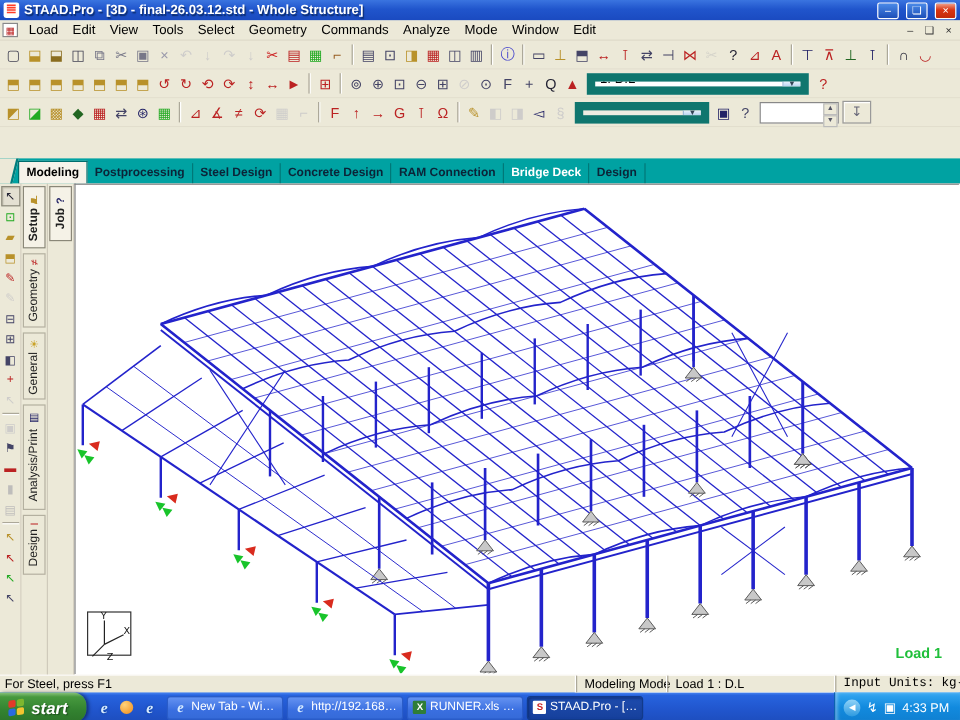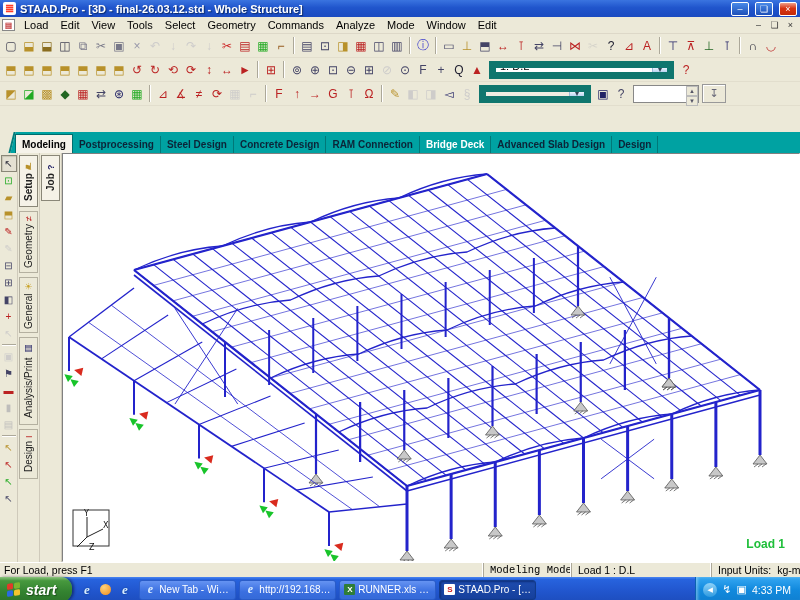--- a/index.html
+++ b/index.html
@@ -59,23 +59,23 @@
     gap:3px;font-size:10px;color:#222;background:#ece9d8;border:1px solid #b4b0a0;padding:4px 0;}
   .vtab.active{background:#f5f2e7;font-weight:bold;border-color:#8a8778;}
   .vicon{font-size:9px;}
   .canvas{flex:1;background:#fff;border:1px solid;border-color:#808080 #fff #fff #808080;position:relative;}
   .canvas svg{position:absolute;left:0;top:0;}
   .load-label{position:absolute;right:14px;bottom:10px;color:#1fbf3a;font-weight:bold;font-size:12px;}
   
   .statusbar{height:15px;background:#ece9d8;border-top:1px solid #fff;display:flex;align-items:center;font-size:10.5px;}
   .sb-help{flex:1;padding-left:4px;white-space:nowrap;}
   .sb-panel{border-left:1px solid #aca899;box-shadow:-1px 0 0 #fff;height:100%;display:flex;align-items:center;padding:0 6px;white-space:nowrap;}
-  .sb-mode{width:88px;font-family:Liberation Mono, monospace;}
+  .sb-mode{width:76px;}
   .sb-load{width:140px;}
-  .sb-units{width:89px;gap:6px;}
+  .sb-units{width:104px;gap:6px;font-family:Liberation Mono, monospace;}
   
   .taskbar{height:25px;background:linear-gradient(180deg,#4a86f2 0%,#2763de 10%,#2156ce 55%,#1d4dbd 100%);
     display:flex;align-items:center;color:#fff;}
   .start{height:25px;padding:0 16px 0 7px;border-radius:0 11px 11px 0;display:flex;align-items:center;gap:5px;
     background:linear-gradient(180deg,#8cc47e 0%,#47993e 15%,#338230 60%,#2c742a 100%);
     font-style:italic;font-weight:bold;font-size:14px;text-shadow:1px 1px 1px #1c4f1a;box-shadow:2px 0 3px rgba(0,0,20,.45);}
   .xpflag{width:14px;height:14px;display:grid;grid-template-columns:6px 6px;grid-template-rows:6px 6px;gap:1px;transform:skewY(-8deg);}
   .xpflag span{border-radius:1.5px;}
   .fr{background:#e23a2a;} .fg{background:#7db72f;} .fb{background:#2a6ae2;} .fy{background:#f2c430;}
   .quick{display:flex;align-items:center;gap:4px;padding:0 7px;}
@@ -263,21 +263,20 @@
 
 <div class="mode-tabs">
   <span class="tab-notch"></span>
   <span style="display:flex;align-items:flex-end;height:100%">
       <span class="mtab active">Modeling</span>
       <span class="mtab">Postprocessing</span>
       <span class="mtab">Steel Design</span>
       <span class="mtab">Concrete Design</span>
       <span class="mtab">RAM Connection</span>
       <span class="mtab light">Bridge Deck</span>
-      <span class="mtab">Advanced Slab Design</span>
       <span class="mtab">Design</span>
     </span>
 </div>
 
 <div class="main">
   <div class="left-strip">
       <span class="ls-btn pressed" style="color: rgb(34, 34, 51);">↖</span>
       <span class="ls-btn" style="color: rgb(34, 170, 34);">⊡</span>
       <span class="ls-btn" style="color: rgb(184, 145, 42);">▰</span>
       <span class="ls-btn" style="color: rgb(184, 145, 42);">⬒</span>
@@ -512,21 +511,21 @@
         <line x1="24" y1="383" x2="14" y2="393" stroke="#222" stroke-width="1" opacity="1"></line>
         <text x="21" y="362" fill="#111" font-size="8px" font-family="DejaVu Sans">Y</text>
         <text x="40" y="374" fill="#111" font-size="8px" font-family="DejaVu Sans">X</text>
         <text x="26" y="396" fill="#111" font-size="8px" font-family="DejaVu Sans">Z</text>
       </svg>
     <span class="load-label">Load 1</span>
   </div>
 </div>
 
 <div class="statusbar">
-  <span class="sb-help">For Load, press F1</span>
+  <span class="sb-help">For Steel, press F1</span>
   <span class="sb-panel sb-mode">Modeling Mode</span>
   <span class="sb-panel sb-load">Load 1 : D.L</span>
   <span class="sb-panel sb-units">
     <span>Input Units:</span>
     <span>kg-m</span>
   </span>
 </div>
 
 <div class="taskbar">
   <div class="start">

